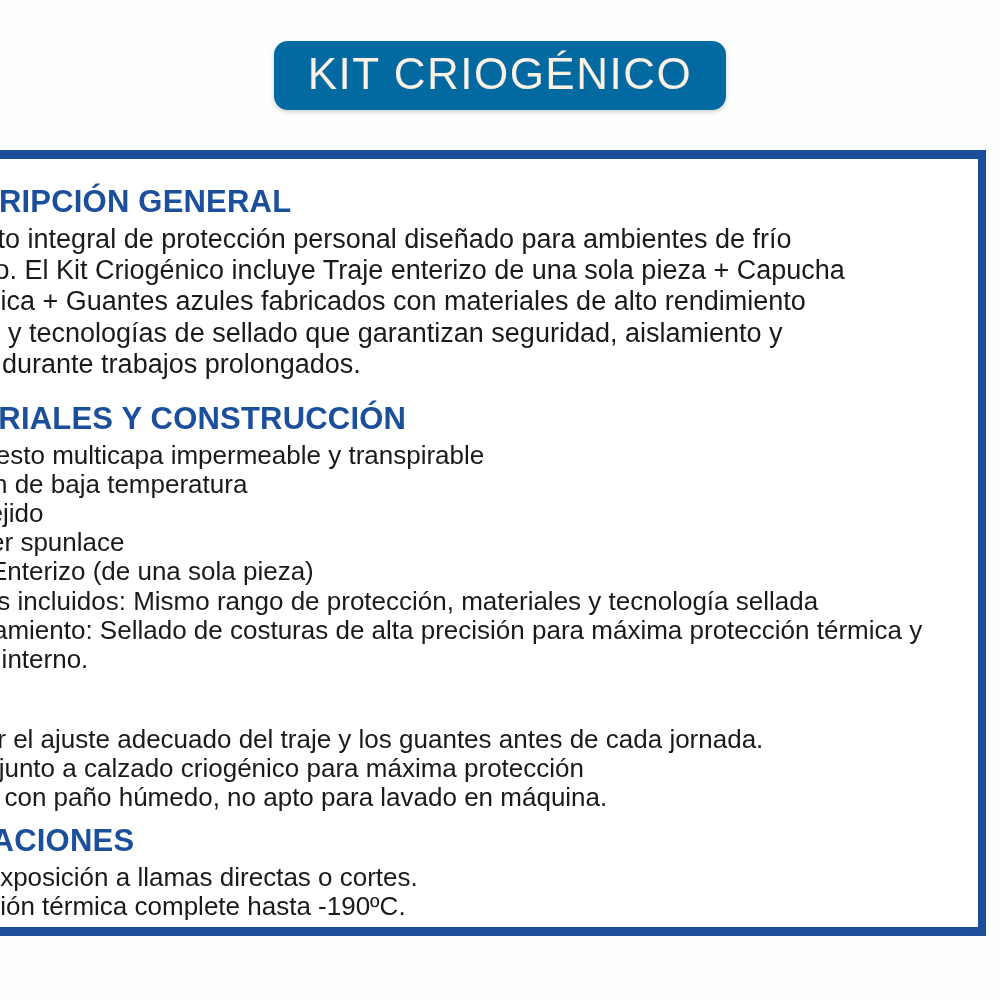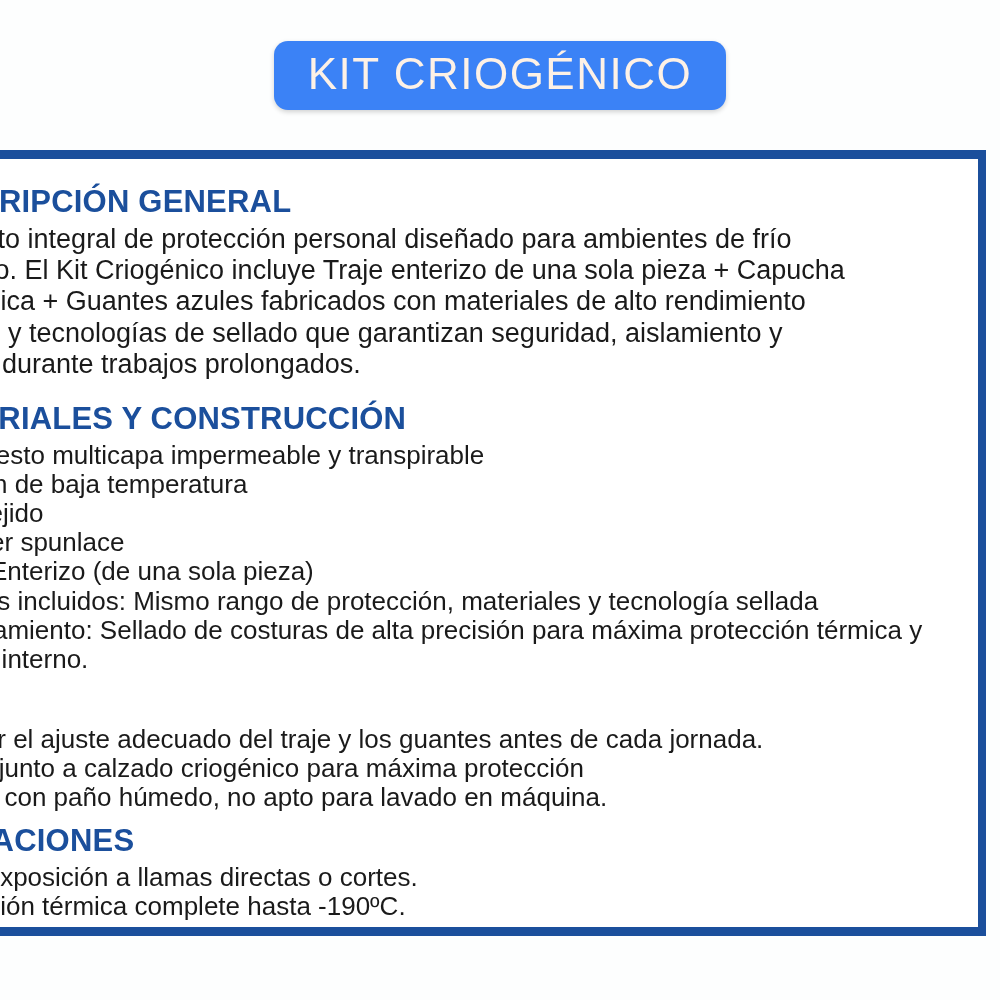--- a/index.html
+++ b/index.html
@@ -9,21 +9,21 @@
     font-family:"Liberation Sans","DejaVu Sans",sans-serif;
     overflow:hidden;
     position:relative;
   }
   
   .badge-row{
     position:absolute;left:0;top:0;width:1000px;height:150px;
     display:flex;align-items:center;justify-content:center;
   }
   .badge{
-    background:#3b82f6;
+    background:#0369a1;
     border-radius:14px;
     padding:11px 34px 14px 34px;
     box-shadow:0 2px 5px rgba(0,0,0,.18);
     display:inline-block;
     text-align:right;
   }
   .badge-text{
     color:#fdf1e6;
     font-size:44px;
     font-weight:400;

